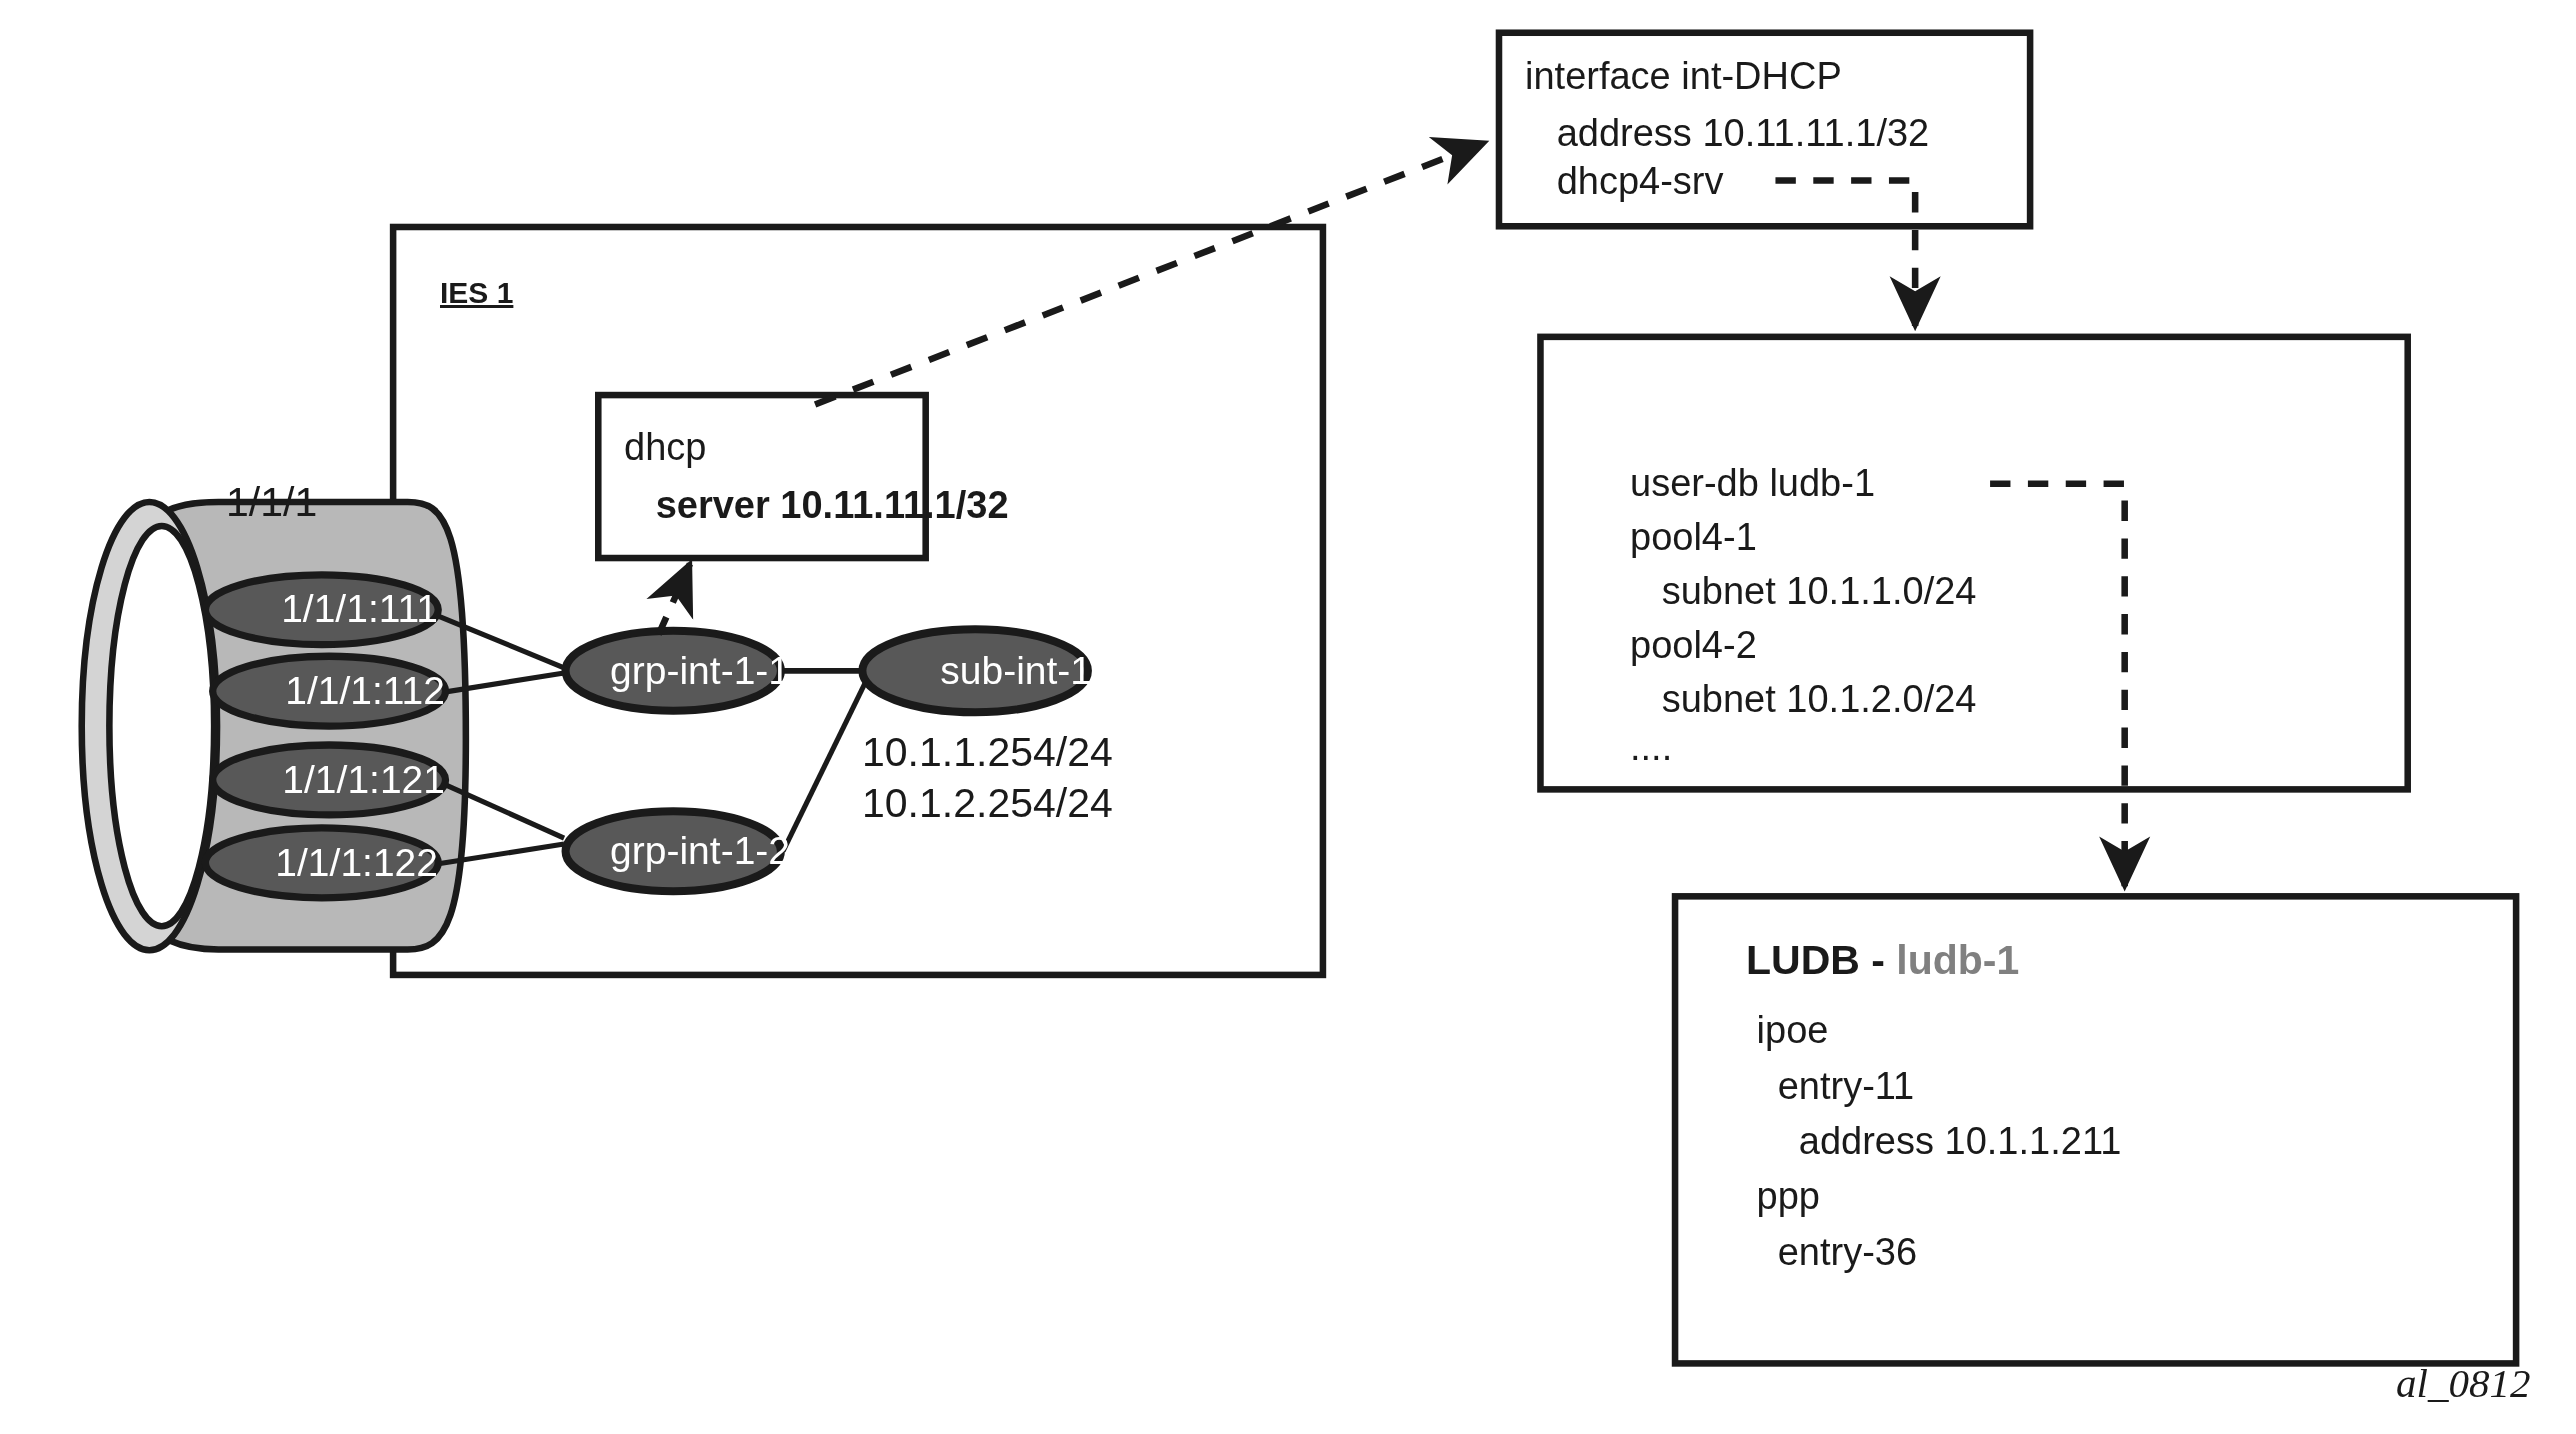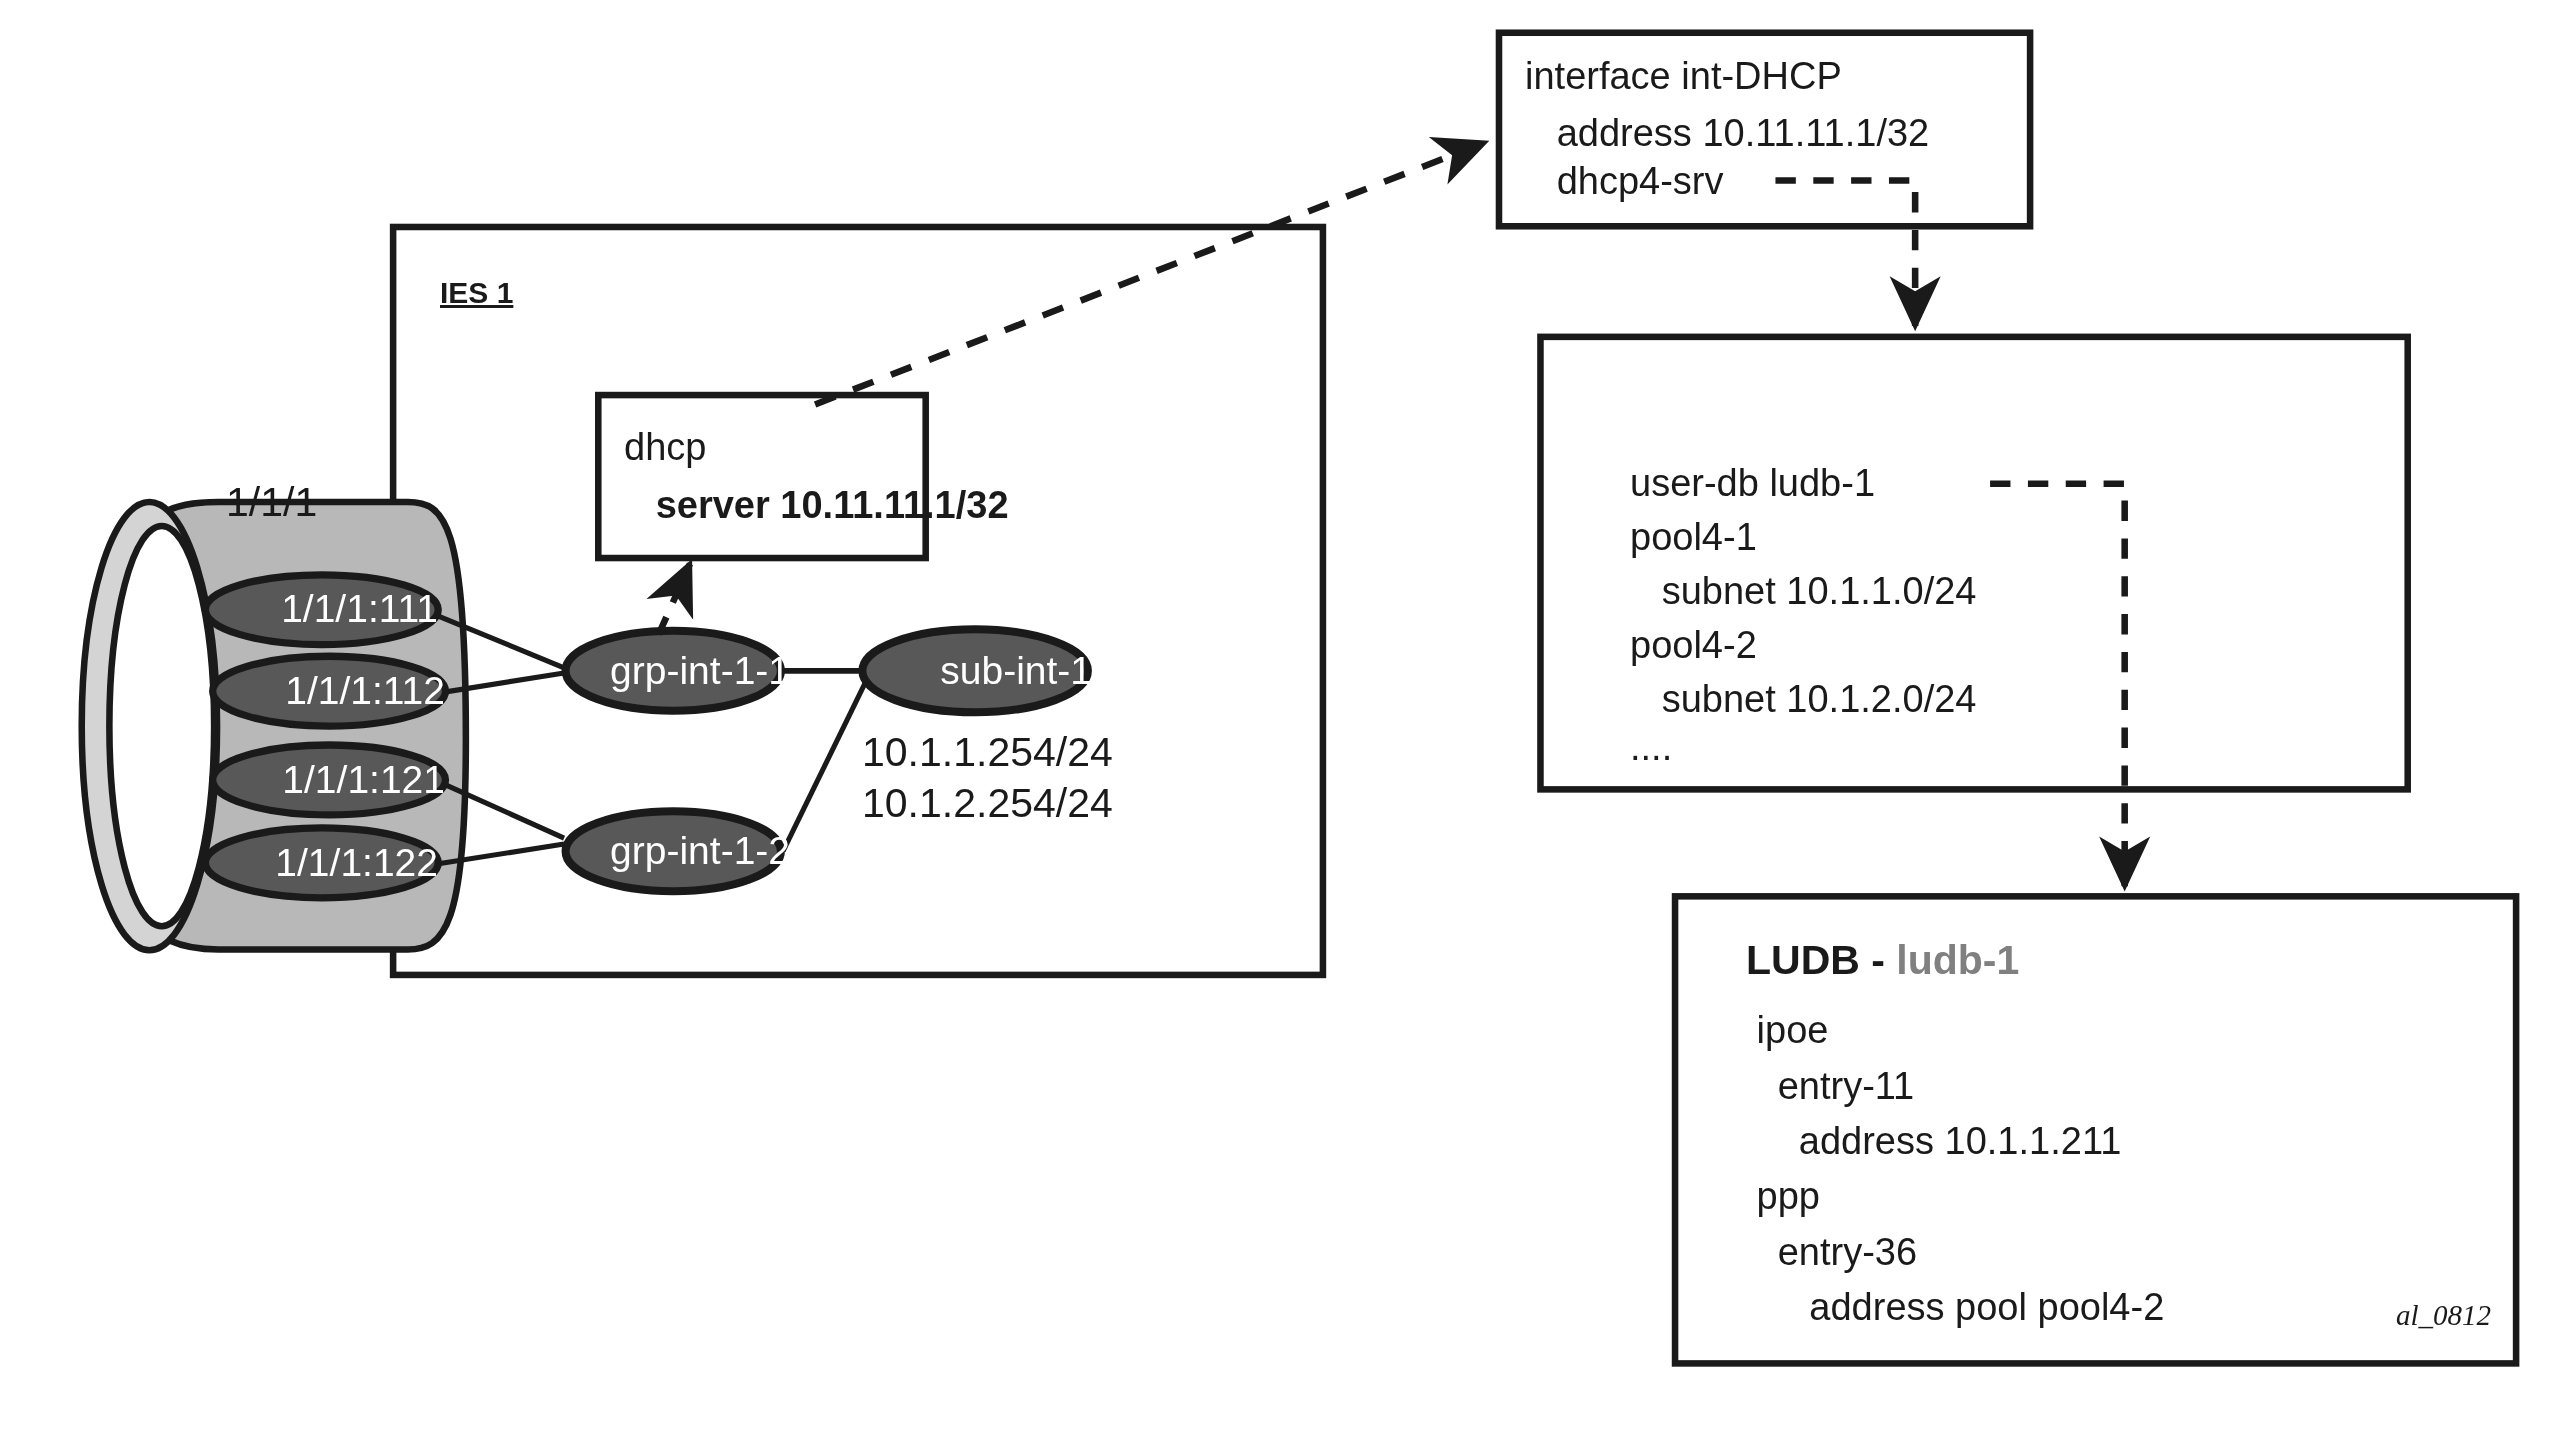--- a/index.html
+++ b/index.html
@@ -147,18 +147,17 @@
   <div class="txt code-line" style="left:1630px; top:680px;">   subnet 10.1.2.0/24</div>
   <div class="txt code-line" style="left:1630px; top:728px;">....</div>
 
   <div class="txt box-title" style="left:1746px; top:940px;"><span>LUDB - </span><span class="accent">ludb-1</span></div>
 
   <div class="txt code-line" style="left:1746px; top:1011px;"> ipoe</div>
   <div class="txt code-line" style="left:1746px; top:1067px;">   entry-11</div>
   <div class="txt code-line" style="left:1746px; top:1122px;">     address 10.1.1.211</div>
   <div class="txt code-line" style="left:1746px; top:1177px;"> ppp</div>
   <div class="txt code-line" style="left:1746px; top:1233px;">   entry-36</div>
-  <div class="txt code-line" style="left:1746px; top:1288px;">      address pool pool4-2</div>
 
-  <div class="caption" style="left:2396px; top:1299px; font-size:29px;">al_0812</div>
+  <div class="caption" style="left:2396px; top:1359px; font-size:41px;">al_0812</div>
 
 </div>
 
 
 </body></html>

